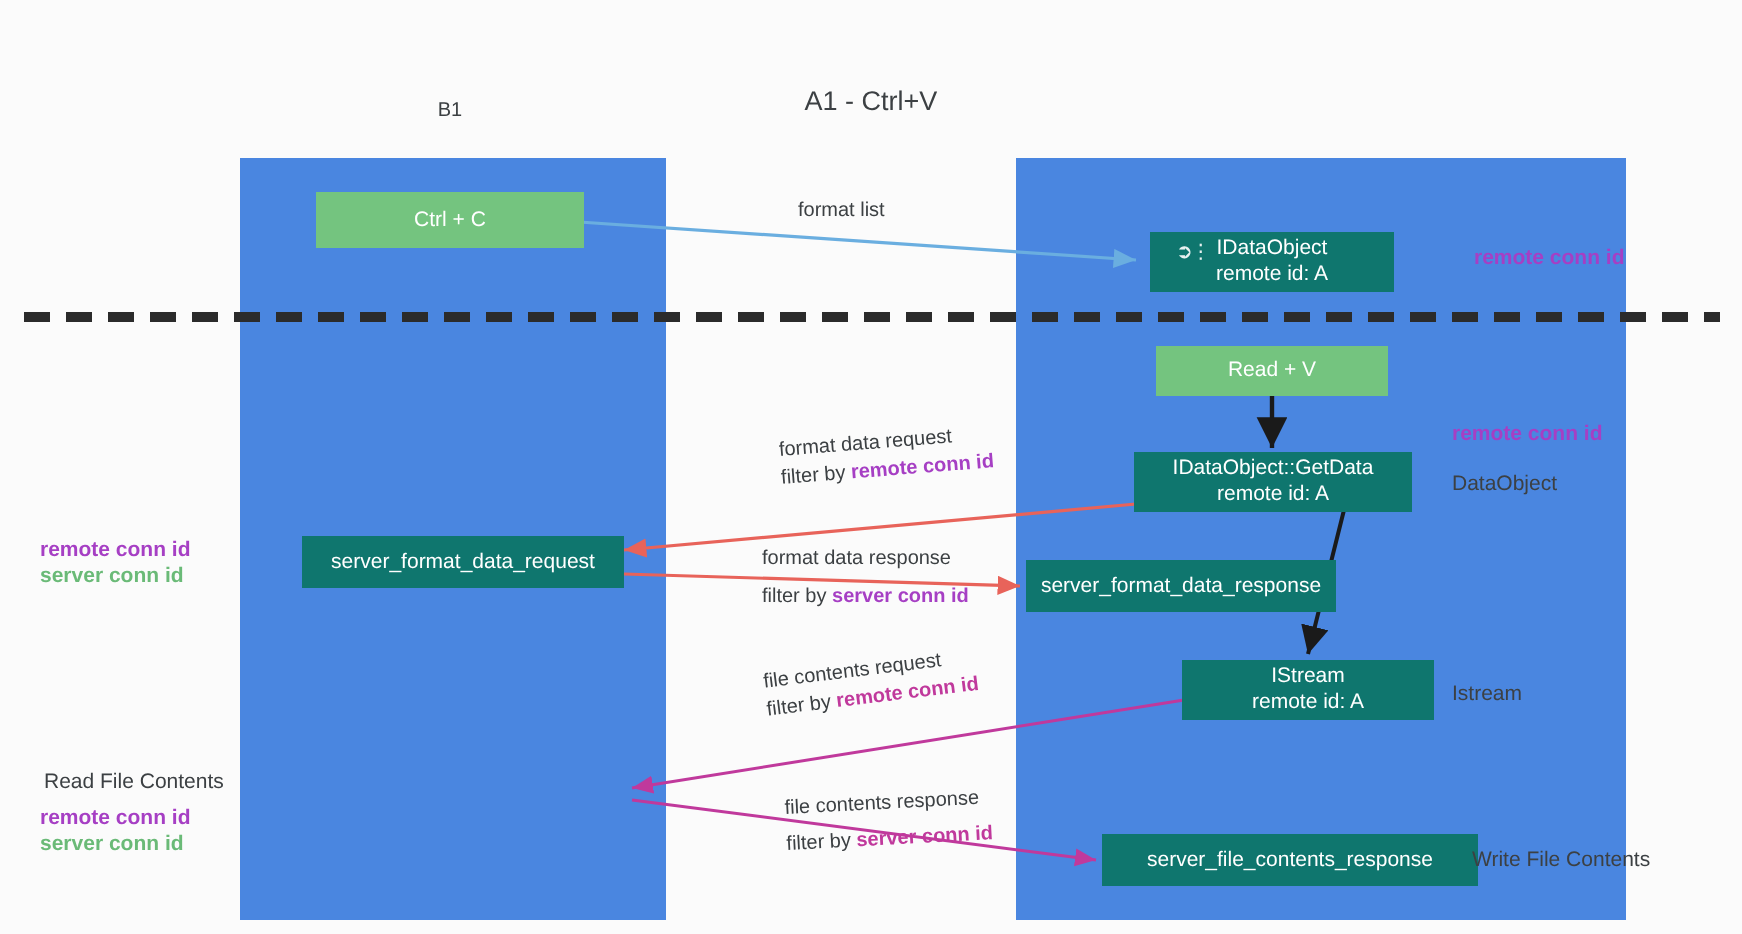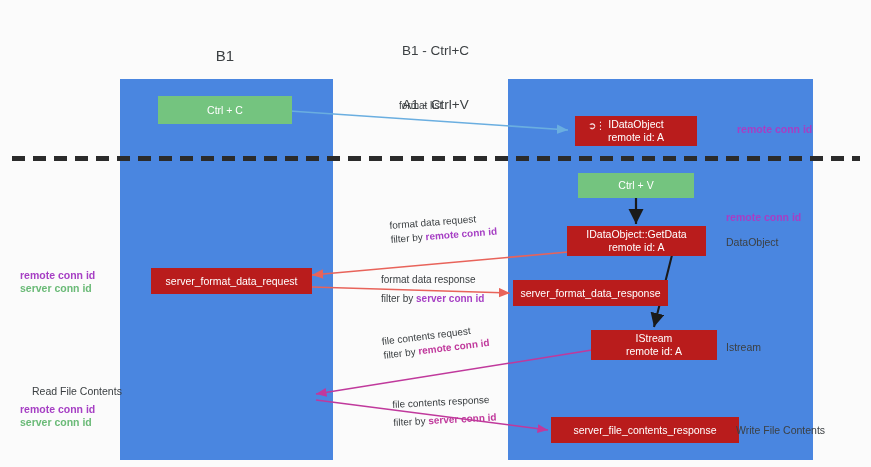--- a/index.html
+++ b/index.html
@@ -28,21 +28,21 @@
     color: #3c4043;
     line-height: 18px;
     white-space: pre;
   }
   .title-line { display: block; }
 
   
   .col-head {
     position: absolute;
     text-align: center;
-    font-size: 15px;
+    font-size: 10px;
     color: #3c4043;
     line-height: 12px;
   }
   .col-head .ch-line { display: block; }
 
   
   .lane {
     position: absolute;
     background: #4a86e0;
   }
@@ -69,21 +69,21 @@
     align-items: center;
     justify-content: center;
     color: #ffffff;
     font-size: 10.5px;
     line-height: 13px;
     text-align: center;
     padding: 2px 4px;
   }
   .node .nline { display: block; white-space: nowrap; }
   .node.green  { background: #74c47f; }
-  .node.orange { background: #b91c1c; }
+  .node.orange { background: #0f766e; }
 
   
   .annot {
     position: absolute;
     font-size: 10.5px;
     line-height: 13px;
     color: #3c4043;
     white-space: nowrap;
   }
   .annot .aline { display: block; }
@@ -128,21 +128,20 @@
     letter-spacing: -1px;
     white-space: nowrap;
   }
 </style>
 </head>
 <body>
 
 <div id="canvas">
 
   <div class="title">
-    <span class="title-line">B1 - Ctrl+C</span>
     <span class="title-line">A1 - Ctrl+V</span>
   </div>
 
   <div class="lane" id="lane-b1"></div>
   <div class="lane" id="lane-a1"></div>
 
   <div class="col-head" style="left:150px; top:50px; width:150px;">
     <span class="ch-line">B1</span>
   </div>
   <div class="col-head" style="left:550px; top:50px; width:150px;">
@@ -185,21 +184,21 @@
     <span class="nline">Ctrl + C</span>
   </div>
 
   <div class="node orange" style="left:575px; top:116px; width:122px; height:30px;">
     <span class="nline">IDataObject</span>
     <span class="nline">remote id: A</span>
   </div>
   <span class="cursor-artifact" style="left:588px; top:120px;">➲⋮</span>
 
   <div class="node green" style="left:578px; top:173px; width:116px; height:25px;">
-    <span class="nline">Ctrl + V</span>
+    <span class="nline">Read + V</span>
   </div>
 
   <div class="node orange" style="left:567px; top:226px; width:139px; height:30px;justify-content:space-between;">
     <span class="nline">IDataObject::GetData</span>
     <span class="nline">remote id: A</span>
   </div>
 
   <div class="node orange" style="left:513px; top:280px; width:155px; height:26px;">
     <span class="nline">server_format_data_response</span>
   </div>
@@ -250,21 +249,21 @@
 
   <div class="note" style="left:726px; top:341px;">Istream</div>
 
   <div class="note" style="left:736px; top:424px;">Write File Contents</div>
 
   <div class="annot" style="left:20px; top:269px;">
     <span class="aline purple">remote conn id</span>
     <span class="aline green-t">server conn id</span>
   </div>
 
-  <div class="note" style="left:32px; top:385px;">Read File Contents</div>
+  <div class="note" style="left:22px; top:385px;">Read File Contents</div>
 
   <div class="annot" style="left:20px; top:403px;">
     <span class="aline purple">remote conn id</span>
     <span class="aline green-t">server conn id</span>
   </div>
 
   <div class="divider"></div>
 
 </div>
 

